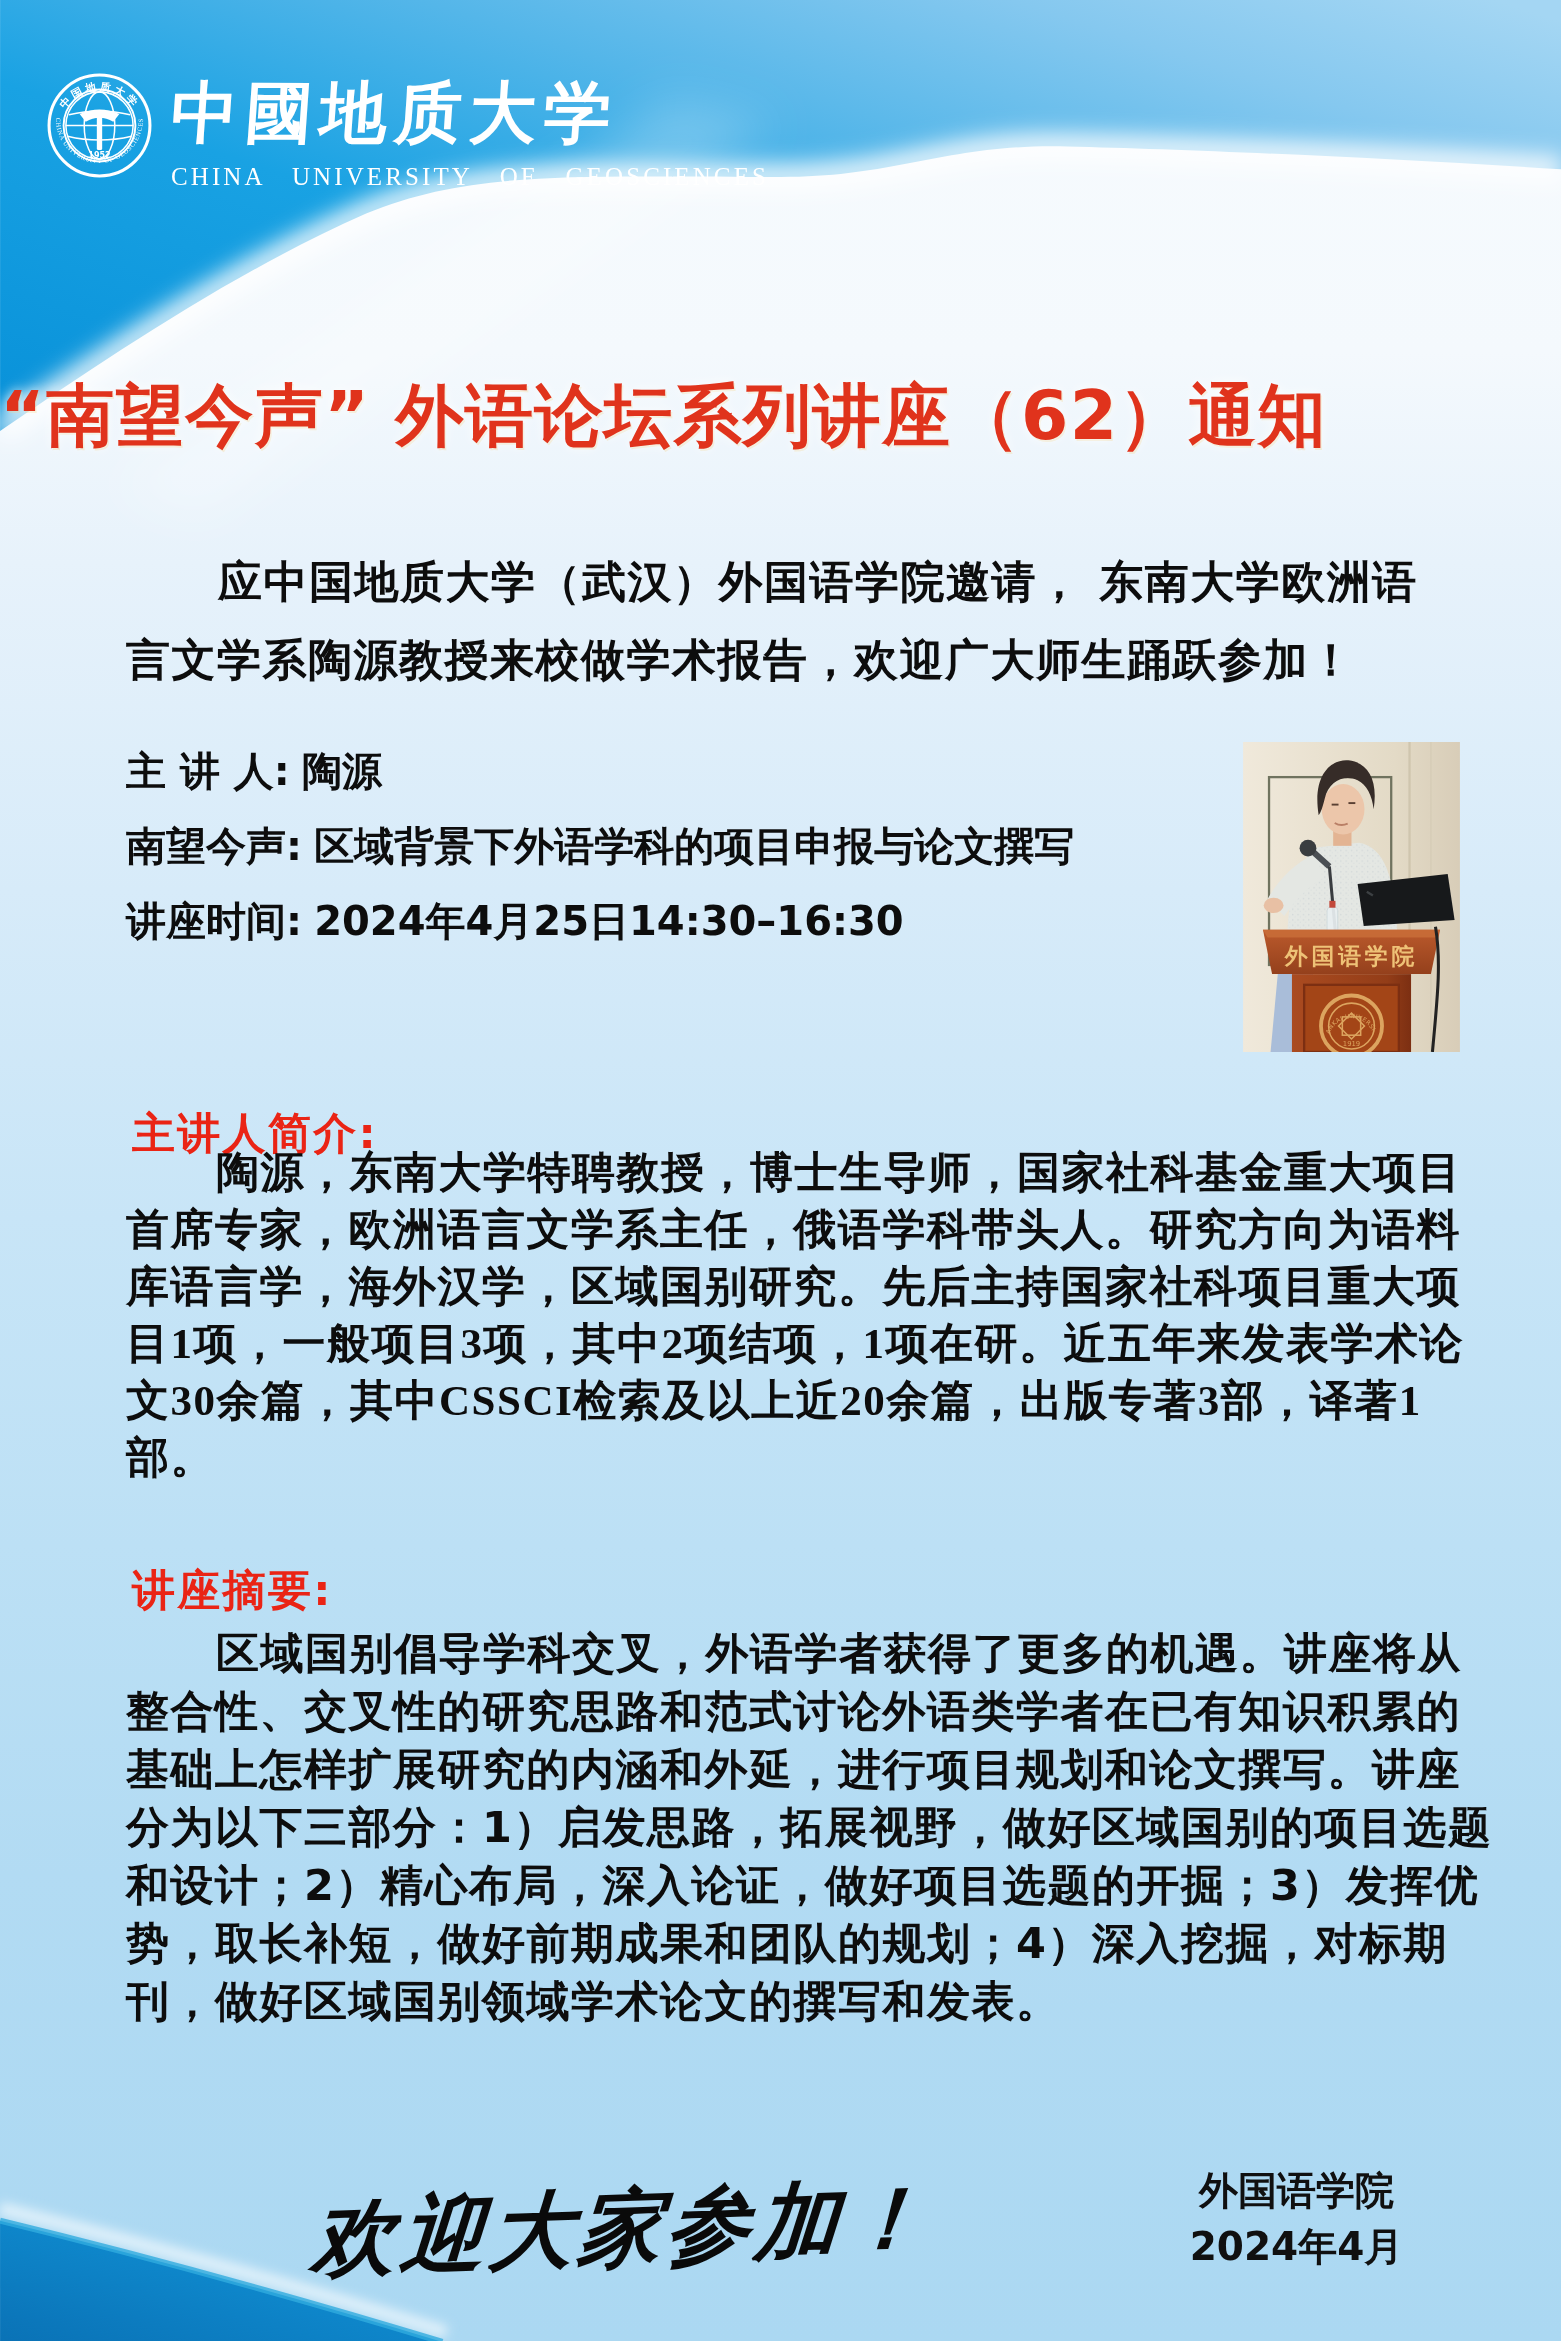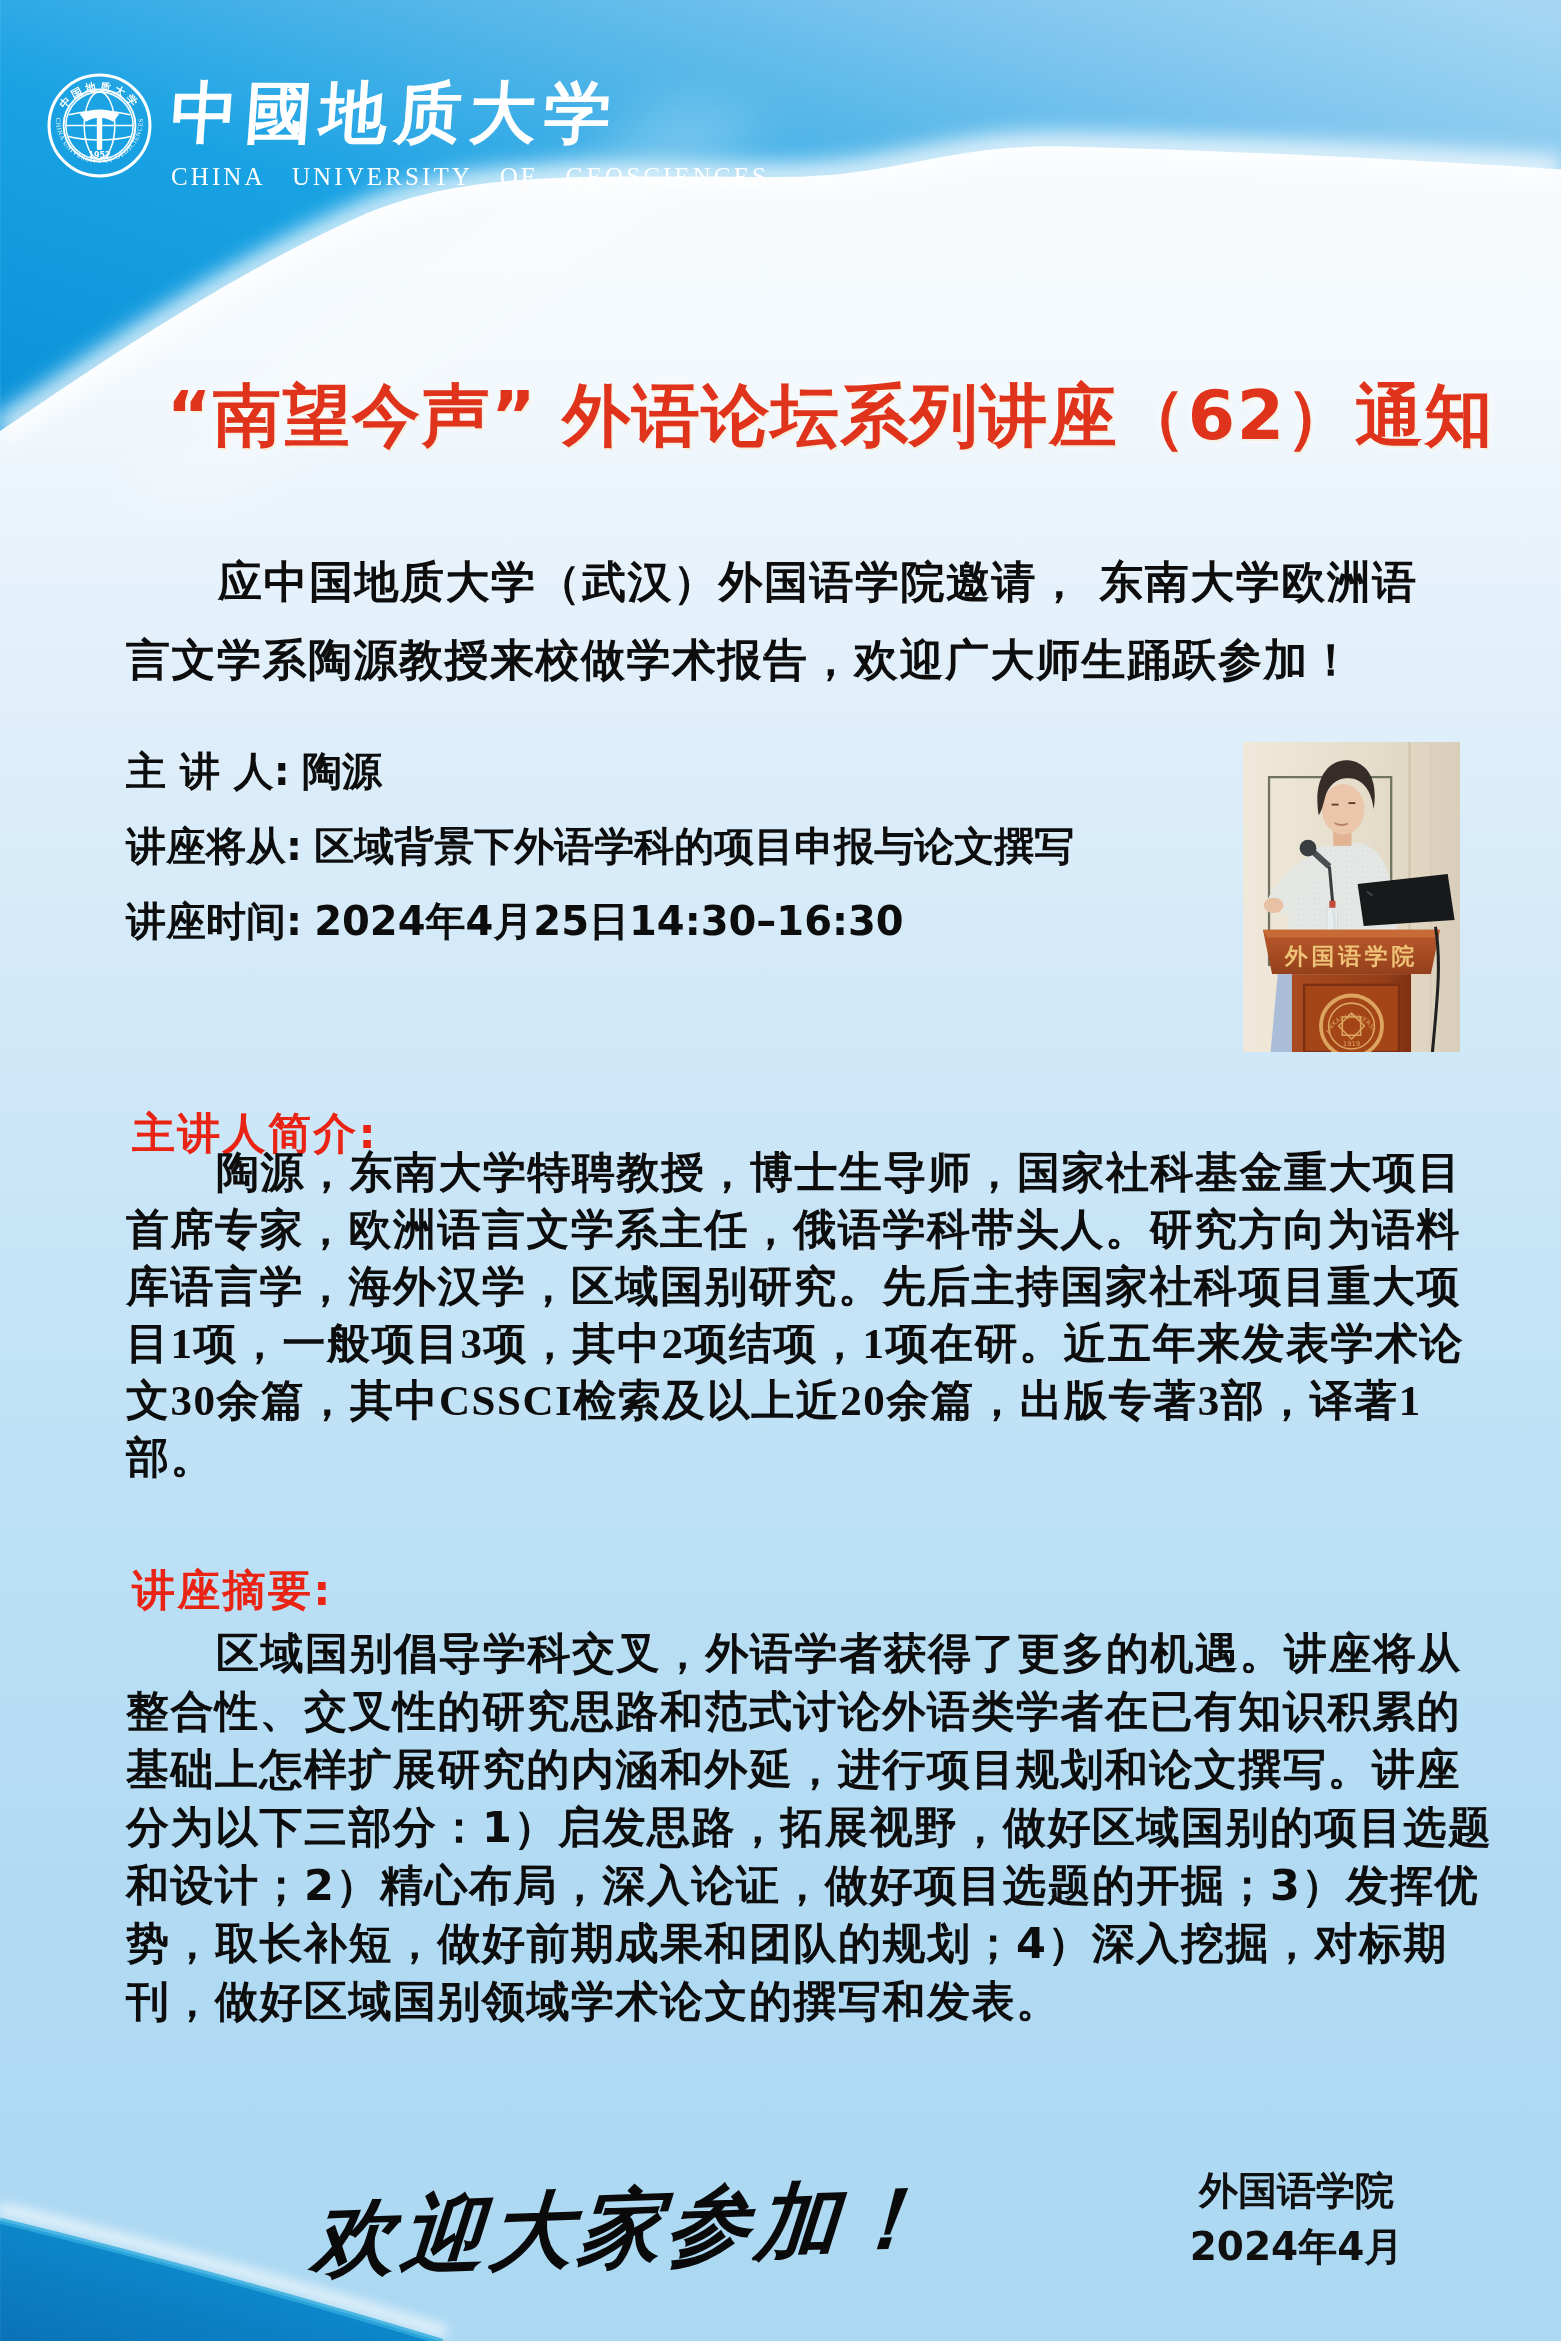--- a/index.html
+++ b/index.html
@@ -21,21 +21,21 @@
     font-family:"DejaVu Serif",serif;
     transform:skewX(-4deg);
   }
   .uni-en{
     margin-top:12.2px;font-size:25px;letter-spacing:3.1px;word-spacing:18.3px;
     font-family:"Liberation Serif",serif;
   }
   
   .title{
     position:absolute;left:0;top:371px;width:1494px;margin:0;
-    text-align:right;
+    text-align:left;
     font-size:68px;font-weight:900;letter-spacing:1.5px;
     color:#e0331c;
     text-shadow:0 0 12.2px rgba(255,255,255,.85), 1.5px 2.3px 0 rgba(243,196,90,.25);
   }
   .txt{color:#0d0d0d;font-weight:bold;}
   .intro{
     position:absolute;left:126px;top:543px;width:1385px;margin:0;
     font-size:44px;line-height:78px;letter-spacing:1.5px;
     white-space:pre-line;text-indent:92px;
   }
@@ -145,21 +145,21 @@
   <h1 class="title">“南望今声” 外语论坛系列讲座（62）通知</h1>
 
   <p class="intro txt">应中国地质大学（武汉）外国语学院邀请， 东南大学欧洲语
 言文学系陶源教授来校做学术报告，欢迎广大师生踊跃参加！</p>
 
   <div class="details txt">
     <div class="drow">
       <span>主 讲 人:</span><span class="dval">陶源</span>
     </div>
     <div class="drow">
-      <span>讲座将从:</span><span class="dval">区域背景下外语学科的项目申报与论文撰写</span>
+      <span>南望今声:</span><span class="dval">区域背景下外语学科的项目申报与论文撰写</span>
     </div>
     <div class="drow">
       <span>讲座时间:</span><span class="dval">2024年4月25日14:30–16:30</span>
     </div>
   </div>
 
   <svg class="photo" viewBox="0 0 284 406" xmlns="http://www.w3.org/2000/svg">
     <defs>
       <linearGradient id="wall" x1="0" y1="0" x2="1" y2="0">
         <stop offset="0" stop-color="#f0e9db"></stop>

